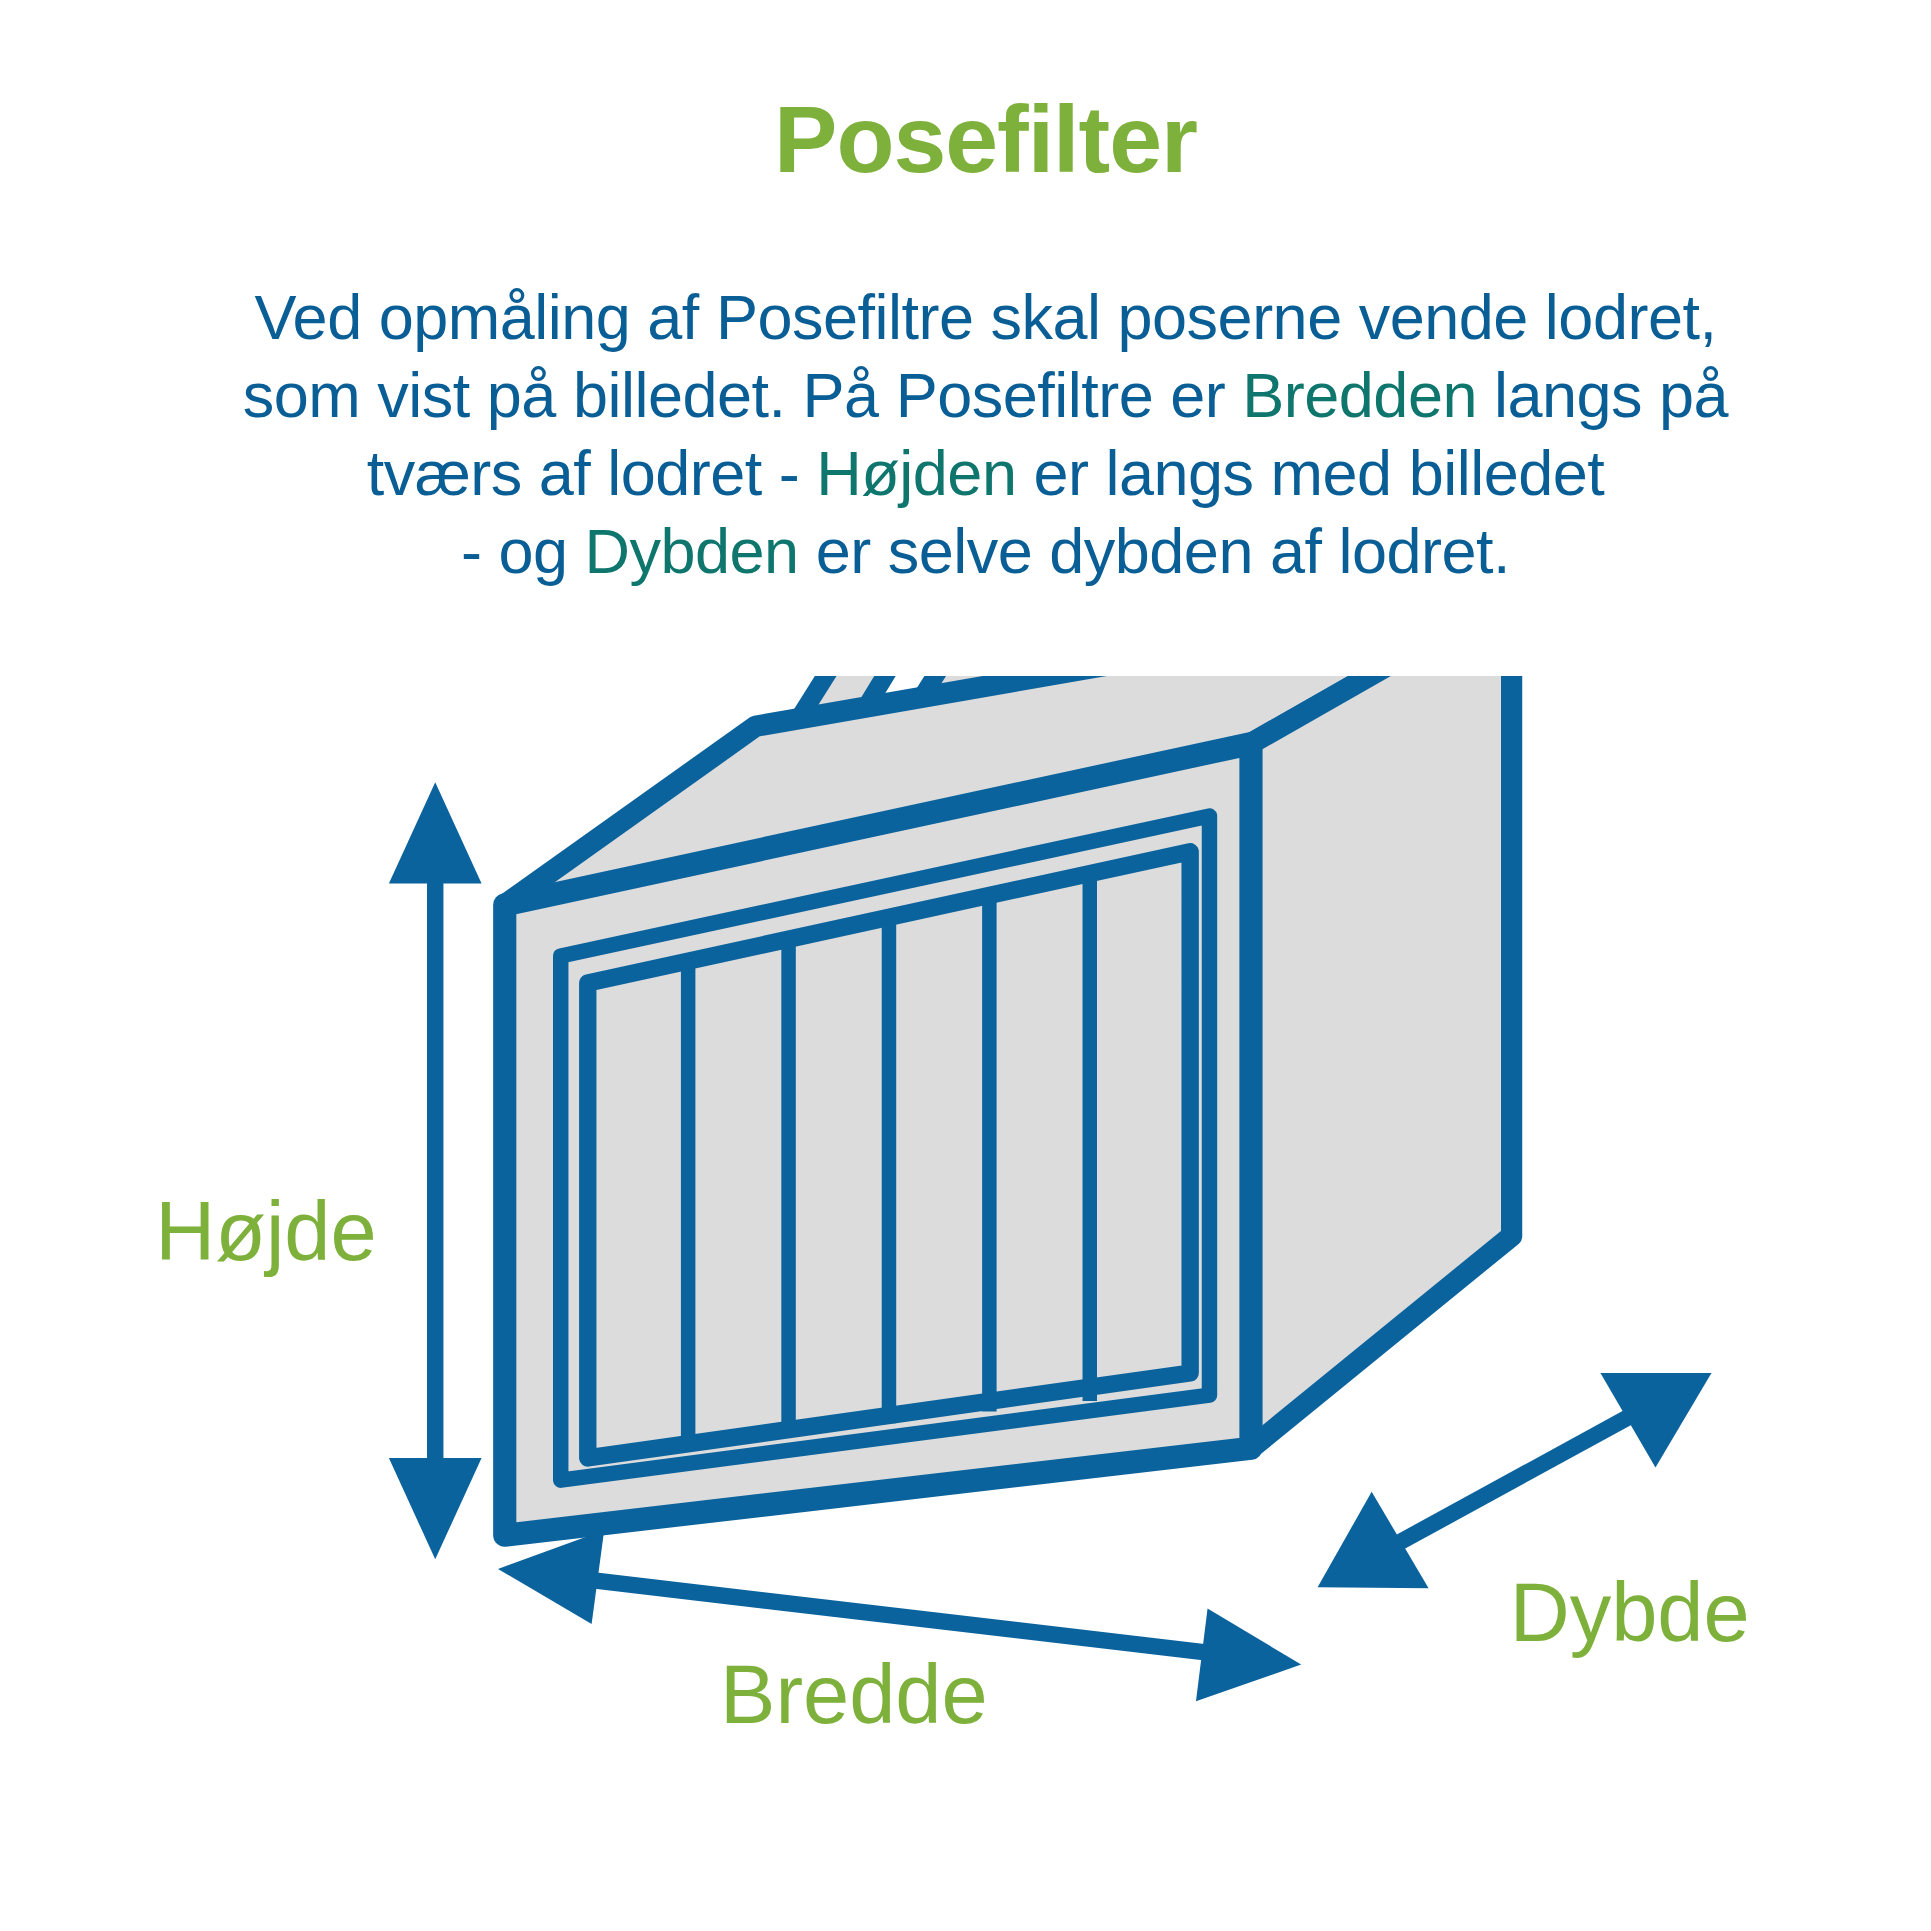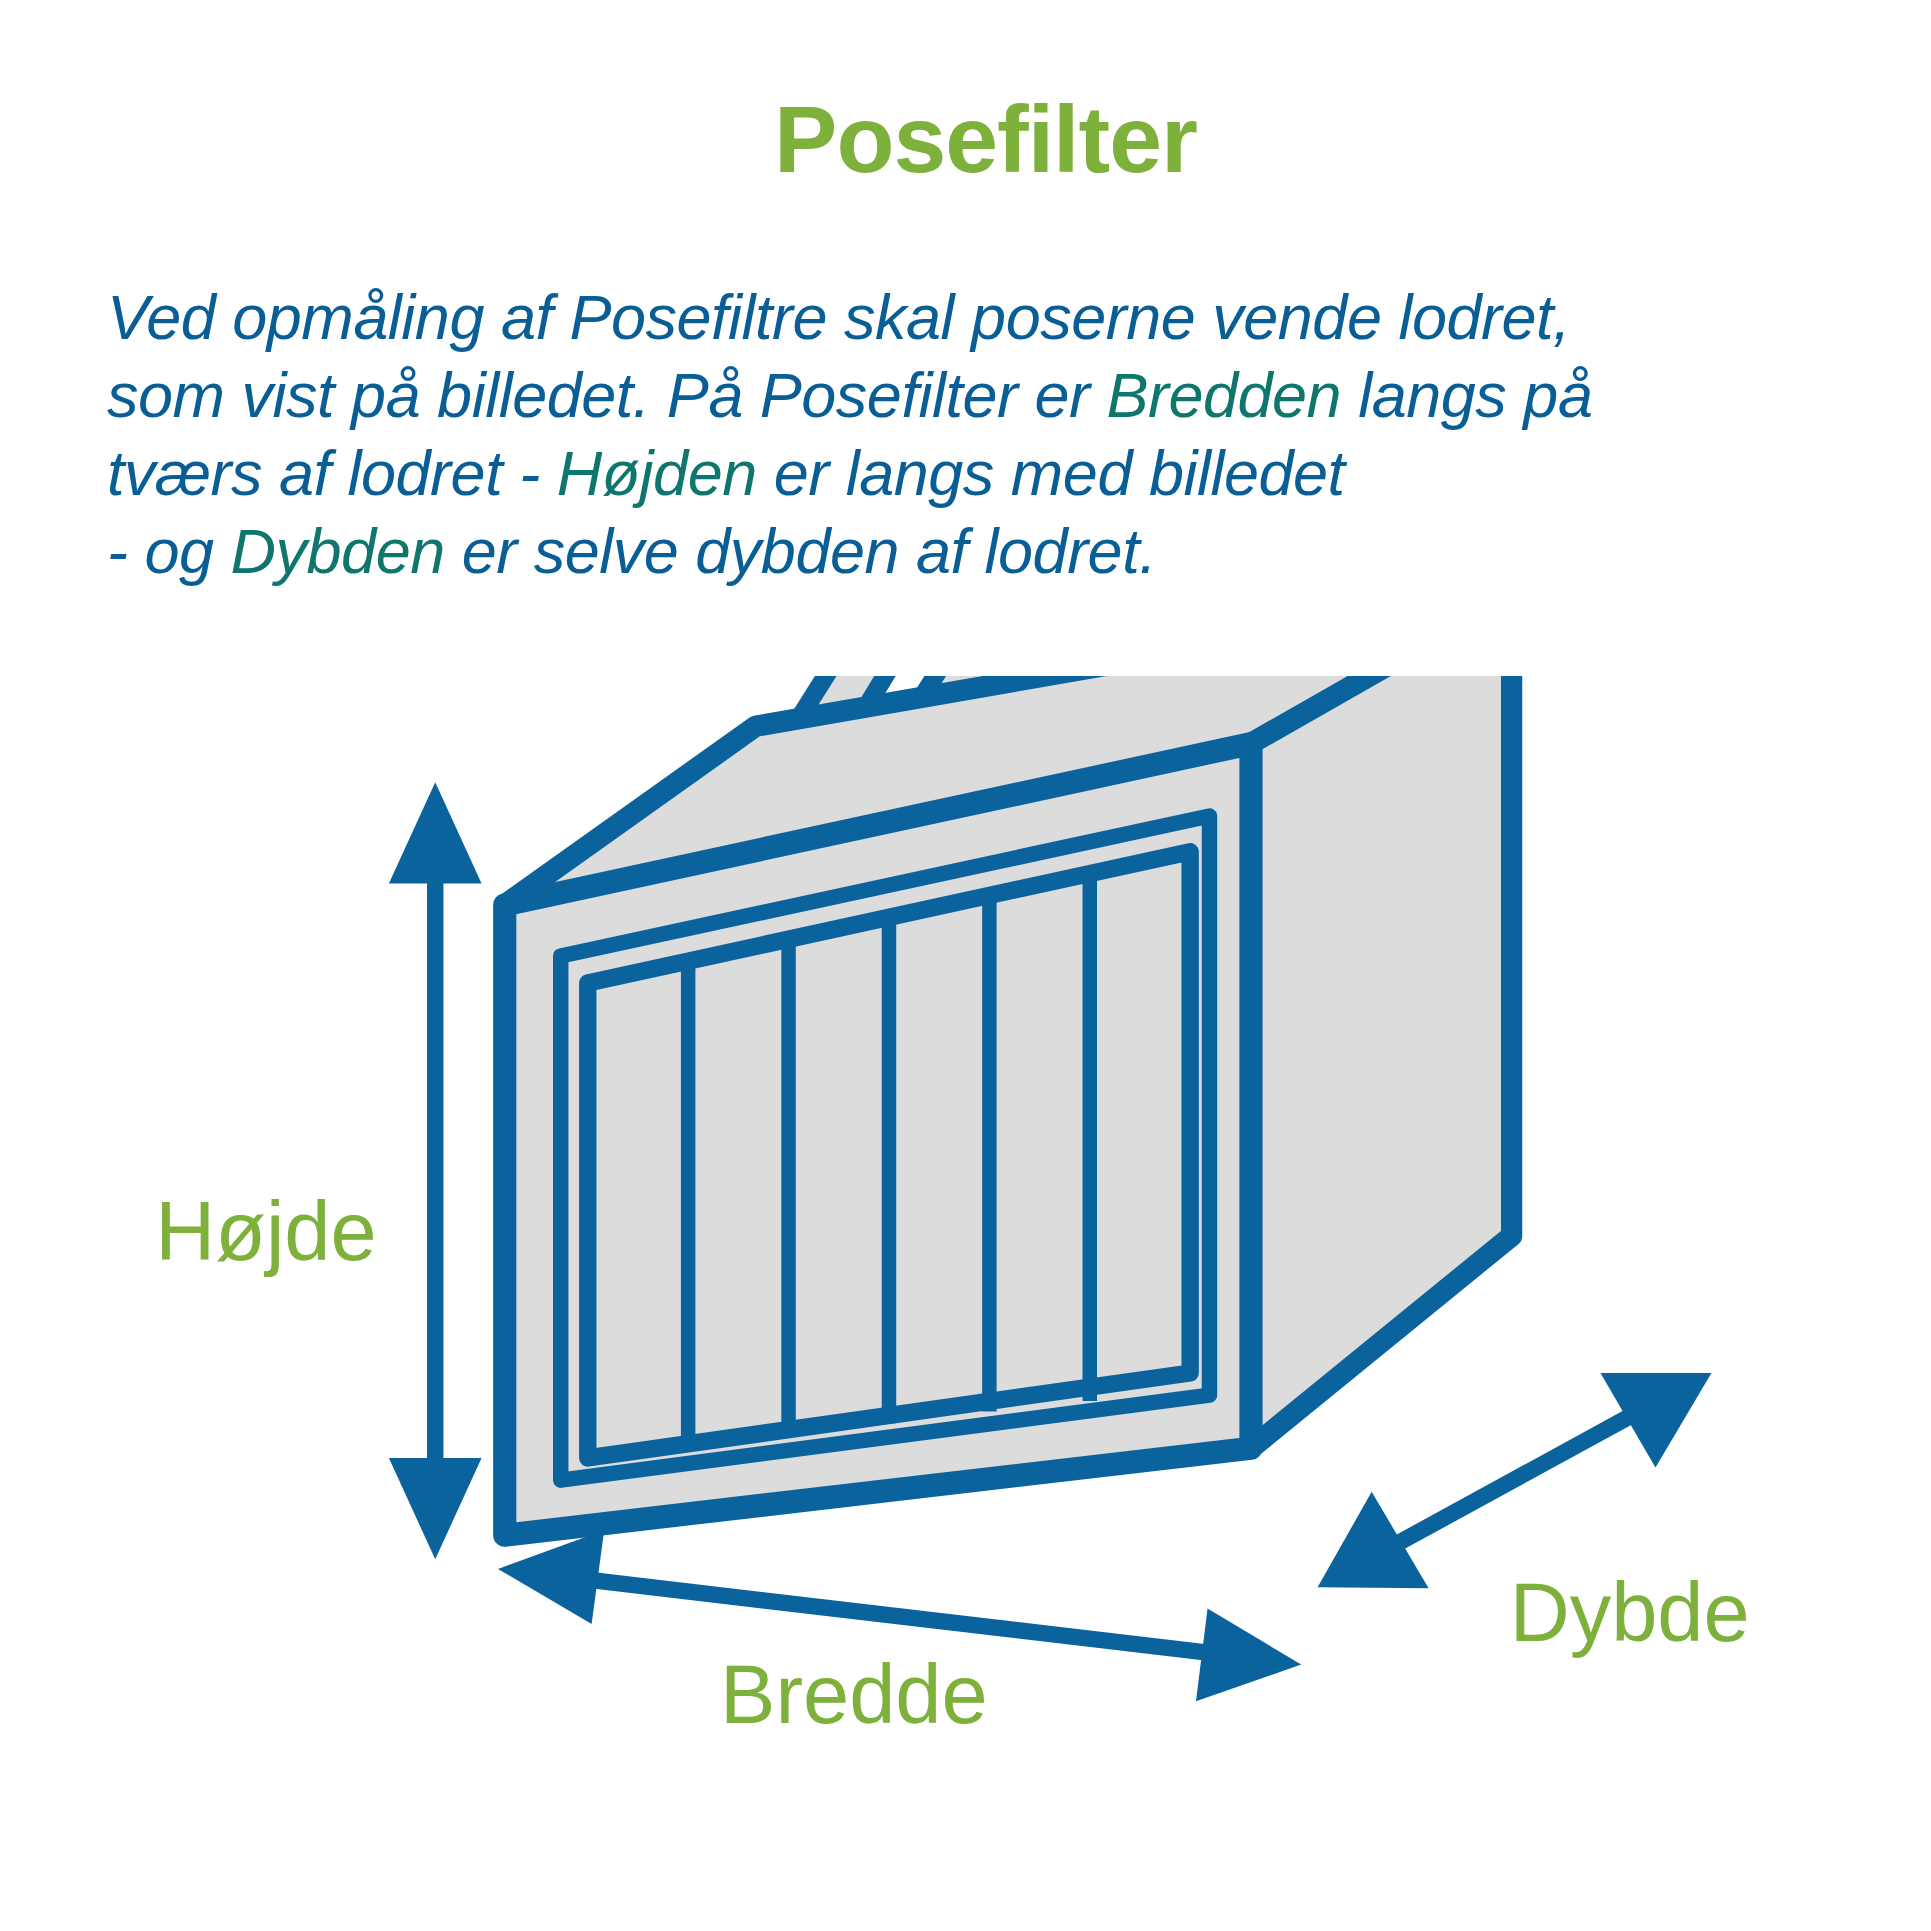--- a/index.html
+++ b/index.html
@@ -31,26 +31,25 @@
     font-weight: bold;
     color: #7EB03C;
     letter-spacing: -1px;
     line-height: 1.0;
   }
   .intro {
     position: absolute;
     top: 278px;
     left: 87px;
     width: 1757px;
-    text-align: left;
+    text-align: center;
     font-size: 63px;
     line-height: 1.24;
     color: #0A5E96;
     letter-spacing: -0.5px;
-    font-style: italic;
   }
   .intro .hl { color: #0f766e; }
   .diagram {
     position: absolute;
     top: 676px;
     left: 0;
     width: 1931px;
     height: 1255px;
   }
   .dim-label {
@@ -61,21 +60,21 @@
 </style>
 </head>
 <body>
 
 <div class="page">
 
   <div class="title">Posefilter</div>
 
   <div class="intro">
     <span>Ved opmåling af Posefiltre skal poserne vende lodret,</span><br>
-    <span>som vist på billedet. På Posefilter er </span><span class="hl">Bredden</span><span> langs på</span><br>
+    <span>som vist på billedet. På Posefiltre er </span><span class="hl">Bredden</span><span> langs på</span><br>
     <span>tværs af lodret - </span><span class="hl">Højden</span><span> er langs med billedet</span><br>
     <span>- og </span><span class="hl">Dybden</span><span> er selve dybden af lodret.</span>
   </div>
 
   <svg class="diagram" viewBox="0 0 2000 1300">
 
     <g>
 
       <path d="M 672 258 L 905 -112 L 905 -15 L 740 256 Z" fill="#DCDCDC" stroke="#0B639E" stroke-width="19" stroke-linejoin="round"></path>
 

